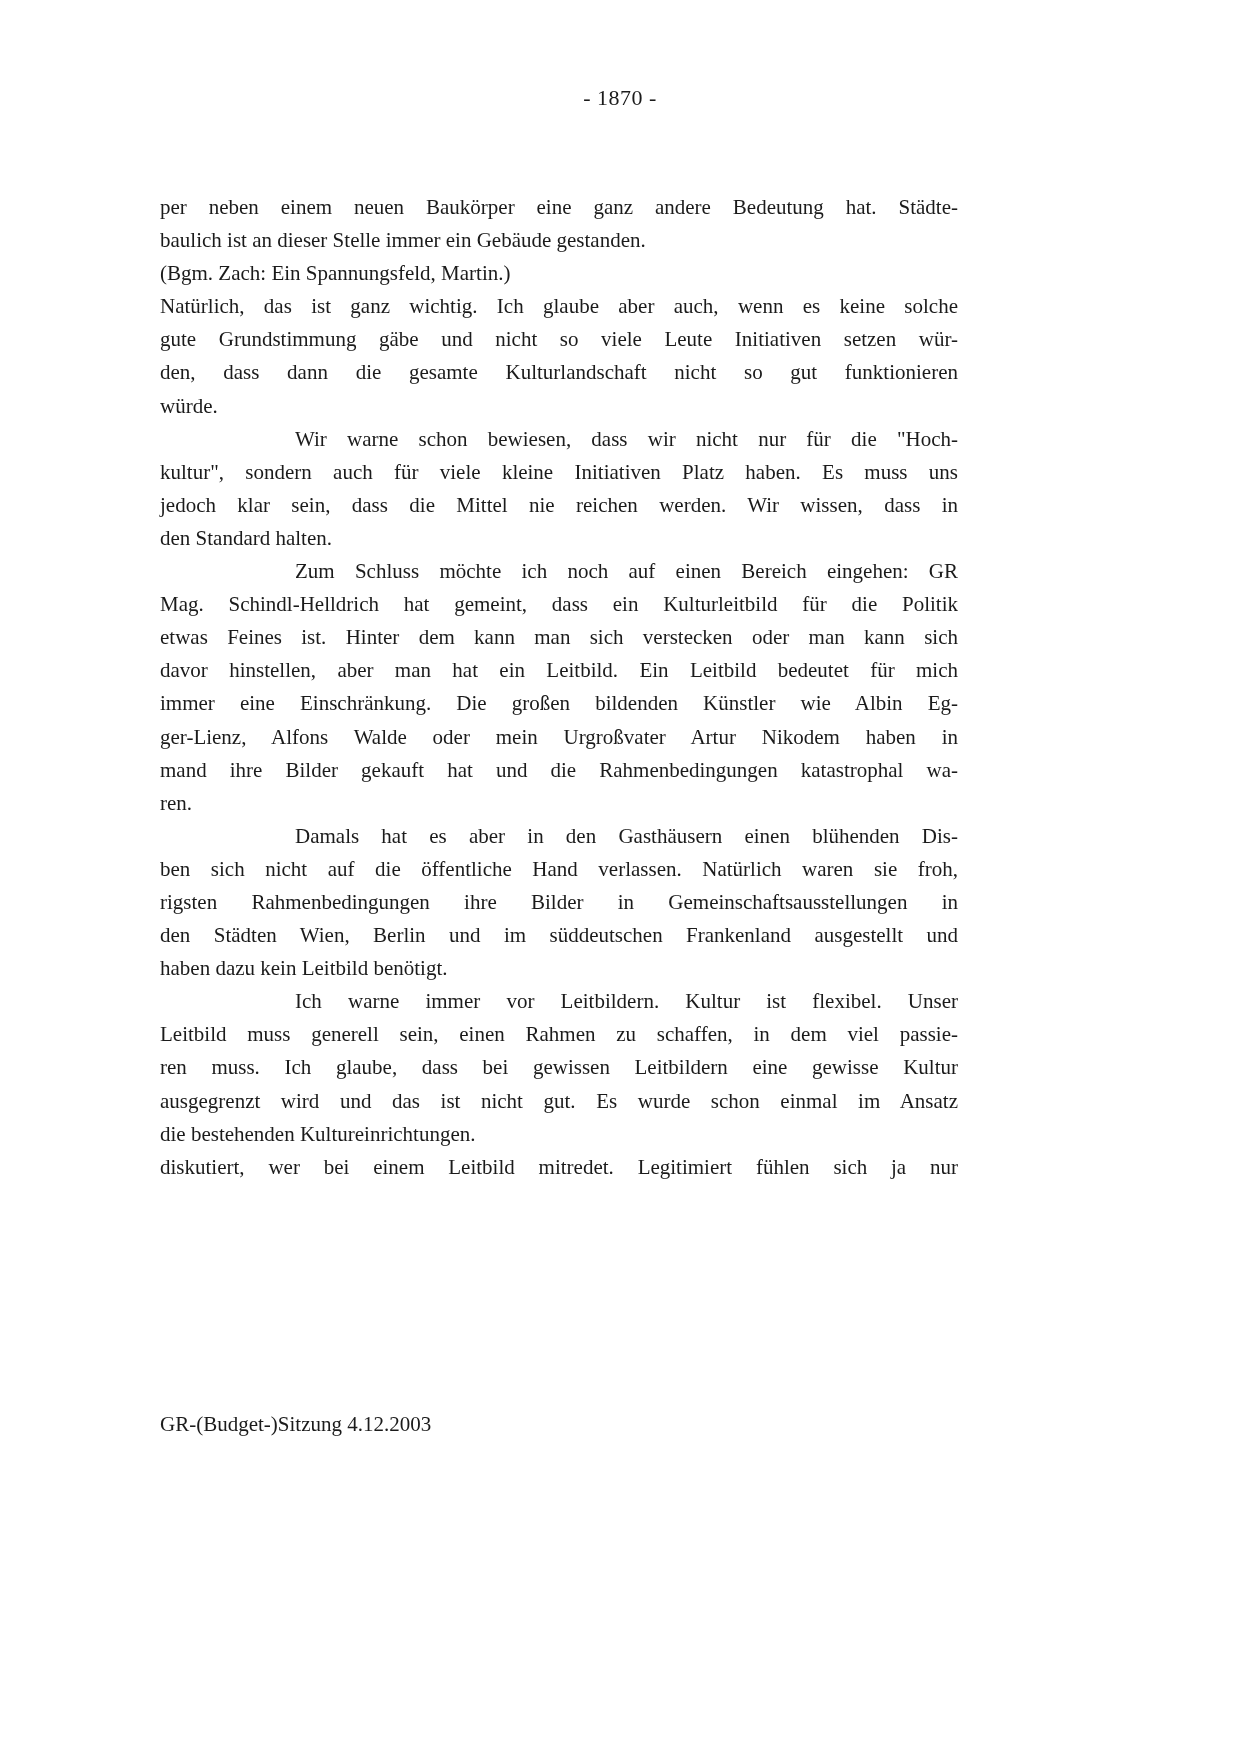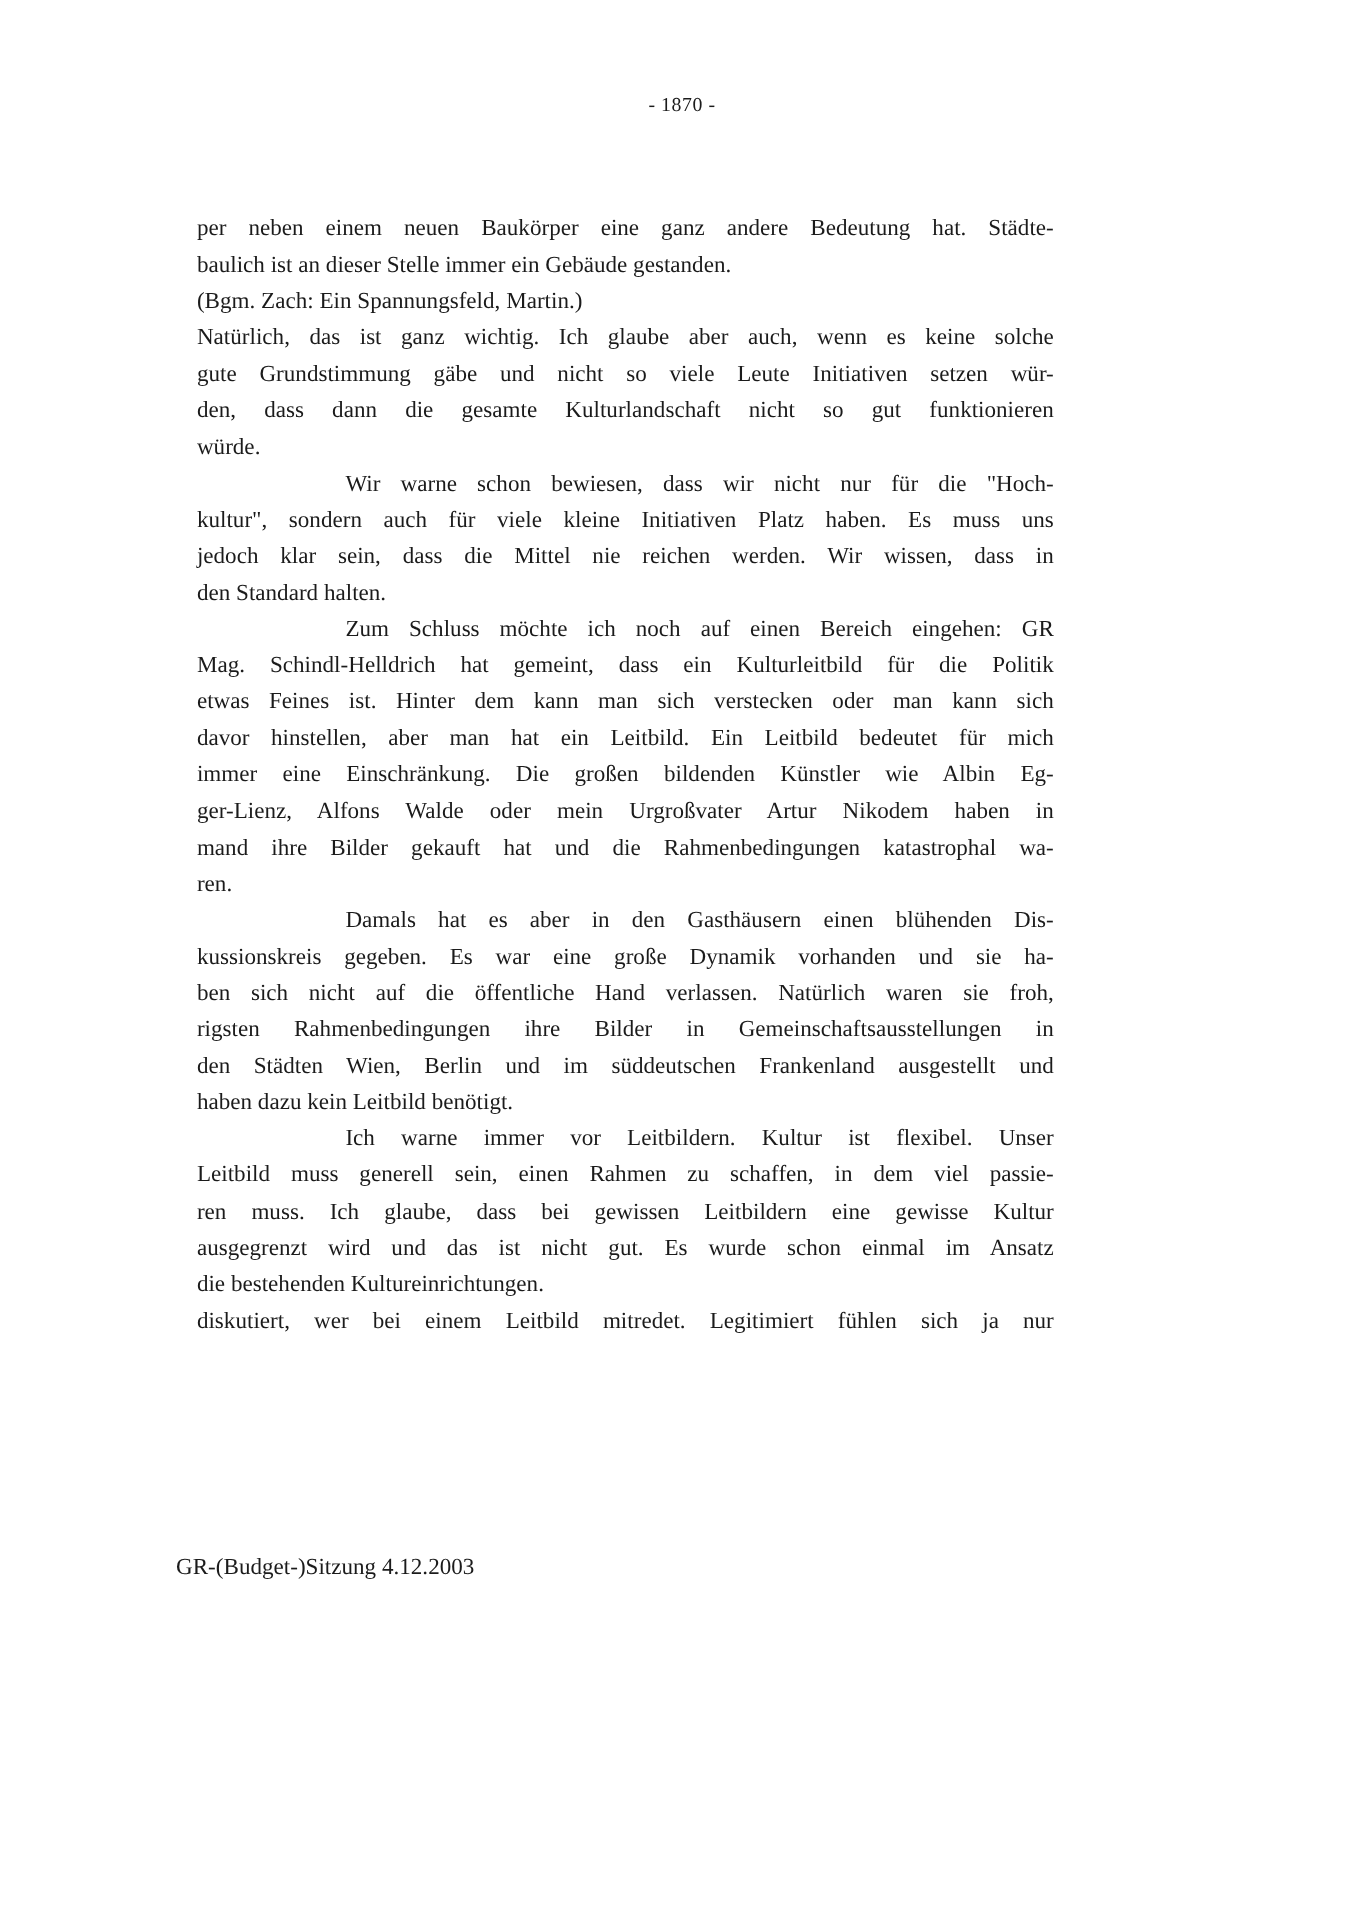--- a/index.html
+++ b/index.html
@@ -16,39 +16,38 @@
     color: #1b1b1b;
     font-family: "Liberation Serif", "DejaVu Serif", serif;
     overflow: hidden;
   }
   .page-number {
     position: absolute;
     top: 85px;
     left: 0;
     right: 0;
     text-align: center;
-    font-size: 18px;
+    font-size: 22px;
     letter-spacing: 0.5px;
   }
   .doc-body {
     position: absolute;
     top: 191px;
     left: 160px;
     width: 798px;
     font-size: 21px;
     line-height: 33.1px;
   }
   .para {
     margin: 0;
     padding: 0;
   }
   .line {
     text-align: justify;
     text-align-last: justify;
-    margin-left: 19px;
   }
   .line.last {
     text-align-last: left;
   }
   .line.indent {
     text-indent: 135px;
   }
   .doc-footer {
     position: absolute;
     top: 1412px;
@@ -87,21 +86,20 @@
         <div class="line">Mag. Schindl-Helldrich hat gemeint, dass ein Kulturleitbild für die Politik</div>
         <div class="line">etwas Feines ist. Hinter dem kann man sich verstecken oder man kann sich</div>
         <div class="line">davor hinstellen, aber man hat ein Leitbild. Ein Leitbild bedeutet für mich</div>
         <div class="line">immer eine Einschränkung. Die großen bildenden Künstler wie Albin Eg-</div>
         <div class="line">ger-Lienz, Alfons Walde oder mein Urgroßvater Artur Nikodem haben in</div>
         <div class="line">mand ihre Bilder gekauft hat und die Rahmenbedingungen katastrophal wa-</div>
         <div class="line last">ren.</div>
       </div>
       <div class="para">
         <div class="line indent">Damals hat es aber in den Gasthäusern einen blühenden Dis-</div>
-        <div class="line">kussionskreis gegeben. Es war eine große Dynamik vorhanden und sie ha-</div>
         <div class="line">ben sich nicht auf die öffentliche Hand verlassen. Natürlich waren sie froh,</div>
         <div class="line">rigsten Rahmenbedingungen ihre Bilder in Gemeinschaftsausstellungen in</div>
         <div class="line">den Städten Wien, Berlin und im süddeutschen Frankenland ausgestellt und</div>
         <div class="line last">haben dazu kein Leitbild benötigt.</div>
       </div>
       <div class="para">
         <div class="line indent">Ich warne immer vor Leitbildern. Kultur ist flexibel. Unser</div>
         <div class="line">Leitbild muss generell sein, einen Rahmen zu schaffen, in dem viel passie-</div>
         <div class="line">ren muss. Ich glaube, dass bei gewissen Leitbildern eine gewisse Kultur</div>
         <div class="line">ausgegrenzt wird und das ist nicht gut. Es wurde schon einmal im Ansatz</div>

